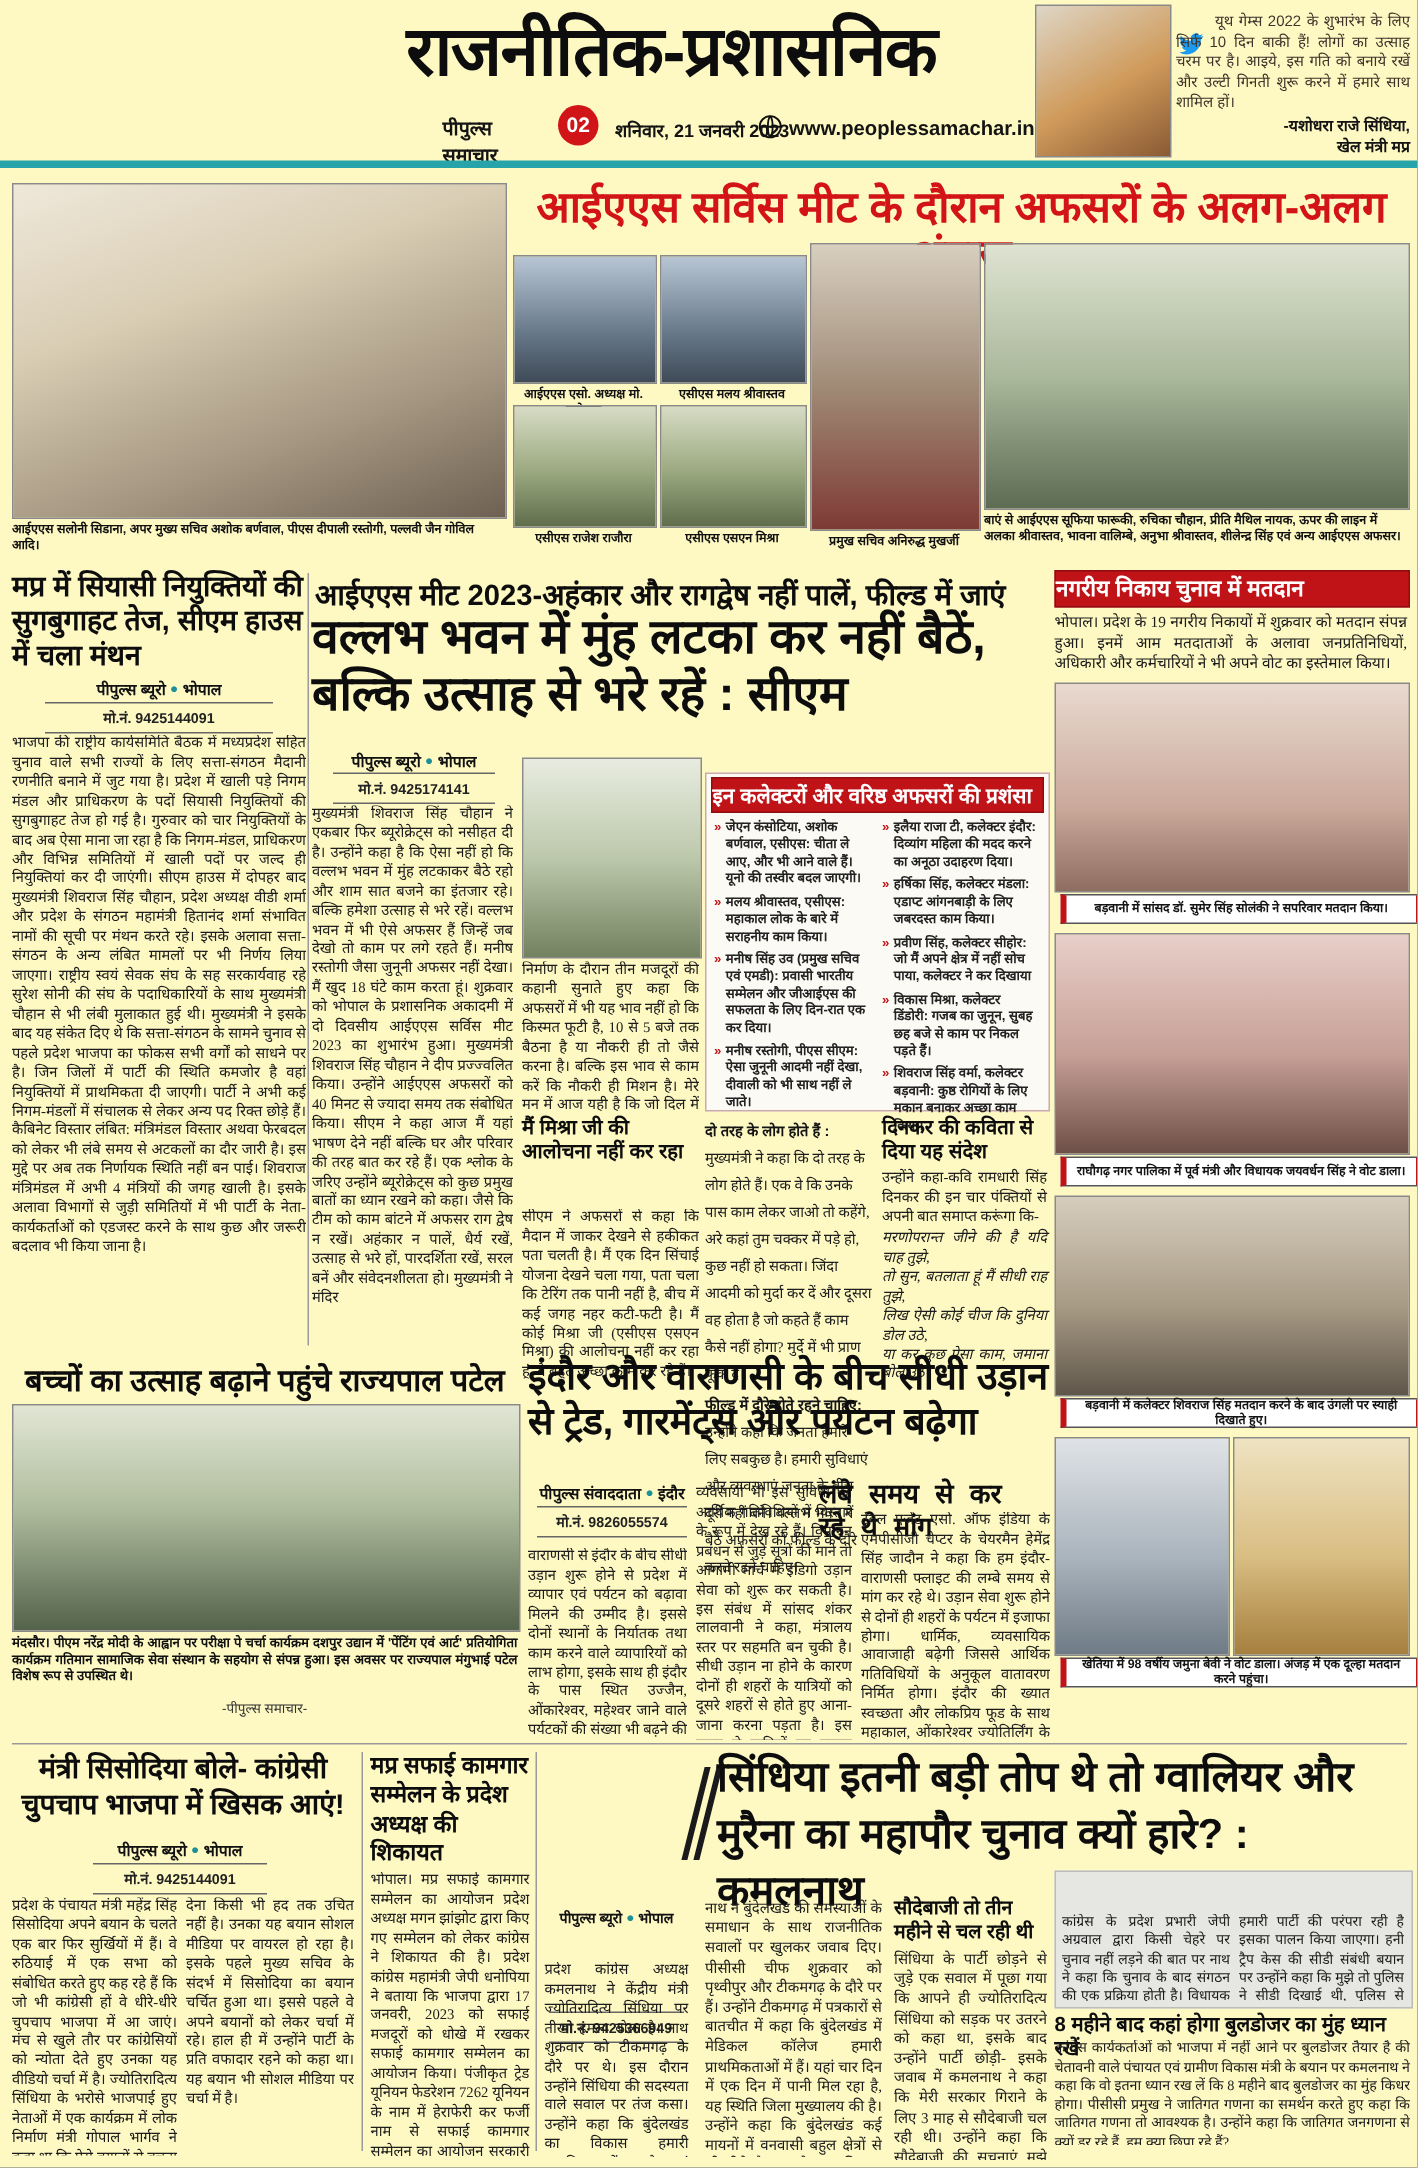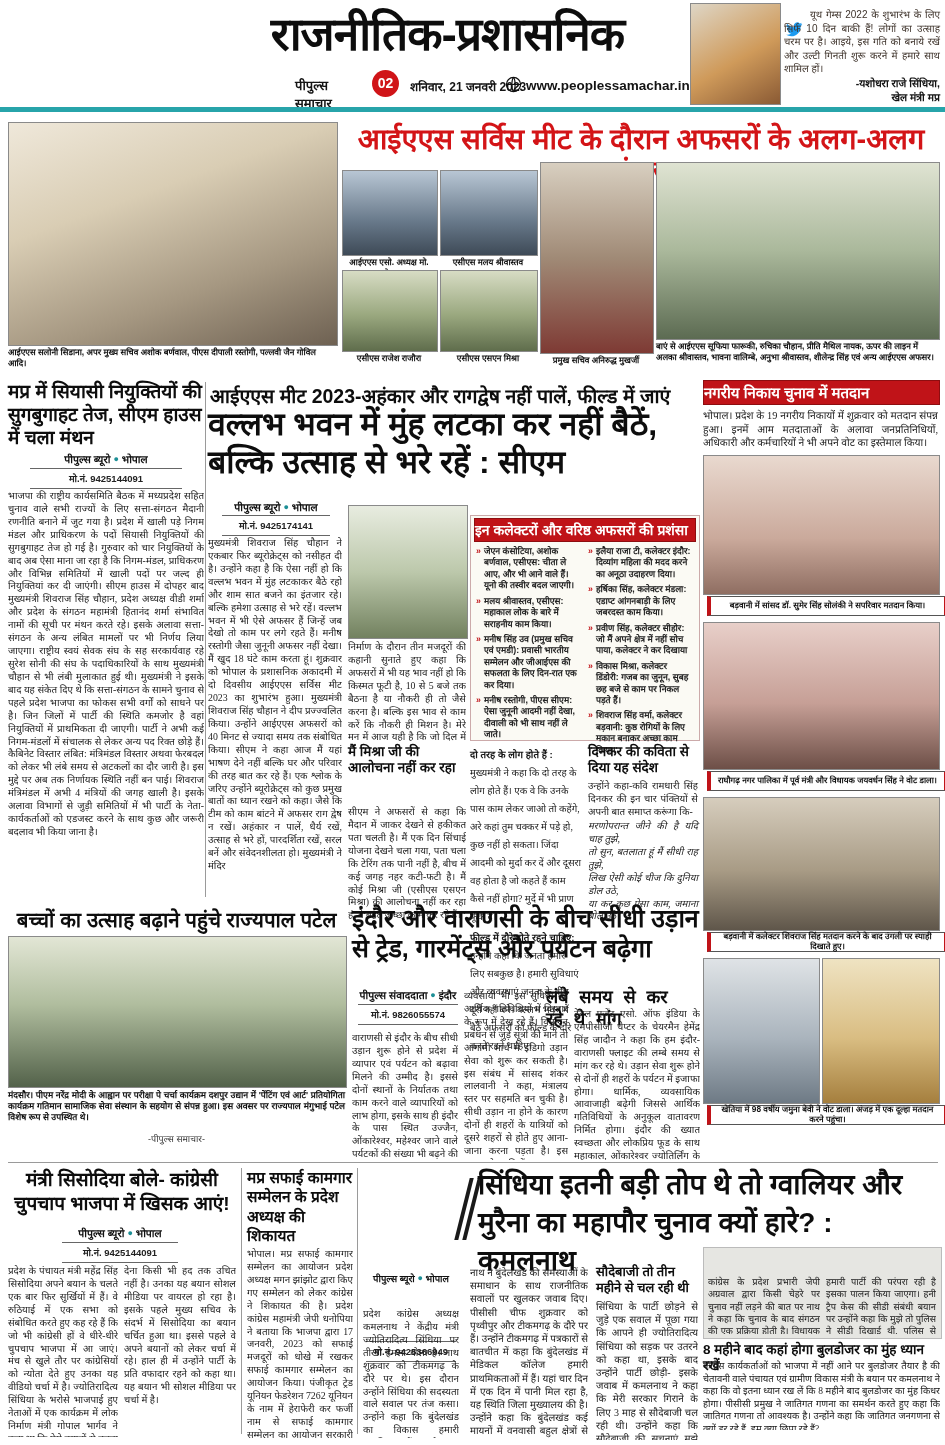--- a/index.html
+++ b/index.html
@@ -1,16 +1,16 @@
 <!DOCTYPE html>
 <html><head>
 <meta charset="utf-8">
 <style>
   html,body{margin:0;padding:0;background:#777;}
-  #page{position:relative;width:945px;height:1445px;margin:0 auto;background:#ffffff;overflow:hidden;
+  #page{position:relative;width:945px;height:1445px;margin:0 auto;background:#fef9c3;overflow:hidden;
         font-family:"Liberation Sans",sans-serif;color:#141414;}
   .abs{position:absolute;}
   .hl{font-family:"Liberation Sans",sans-serif;font-weight:800;color:#0d0d0d;}
   .bt{font-family:"Liberation Serif",serif;font-size:9.8px;line-height:1.32;text-align:justify;color:#1b1b1b;}
   .cap{font-family:"Liberation Sans",sans-serif;font-weight:bold;font-size:8.4px;line-height:1.25;color:#111;}
   .byl{font-family:"Liberation Sans",sans-serif;font-weight:bold;font-size:10.5px;text-align:center;color:#111;}
   .phn{font-family:"Liberation Sans",sans-serif;font-weight:bold;font-size:9.5px;text-align:center;color:#222;
        border-top:1px solid #666;border-bottom:1px solid #666;padding:3px 0;}
   .dot{color:#1d8f96;font-size:9px;vertical-align:1px;}
   .bar{background:#c01318;color:#fff;font-weight:800;border:1px solid #8d0d10;}

